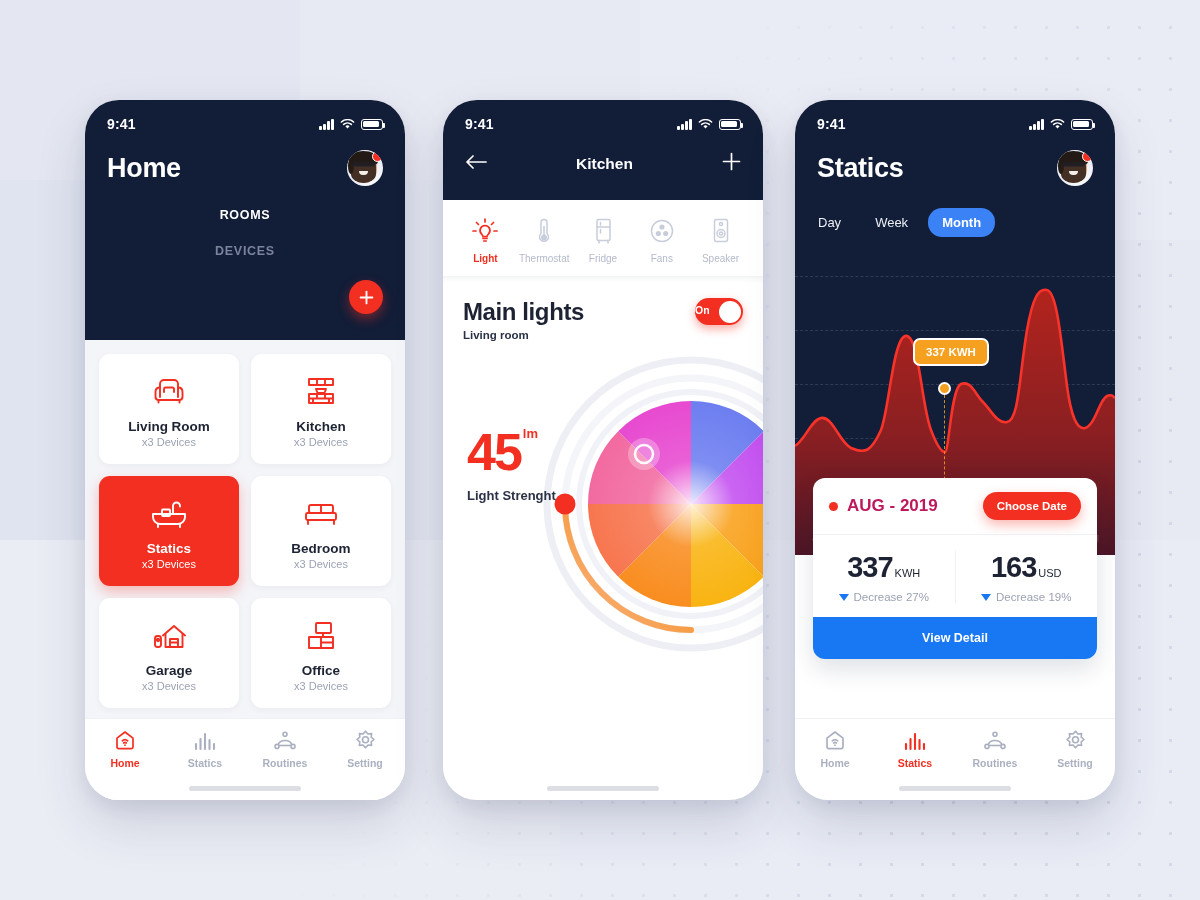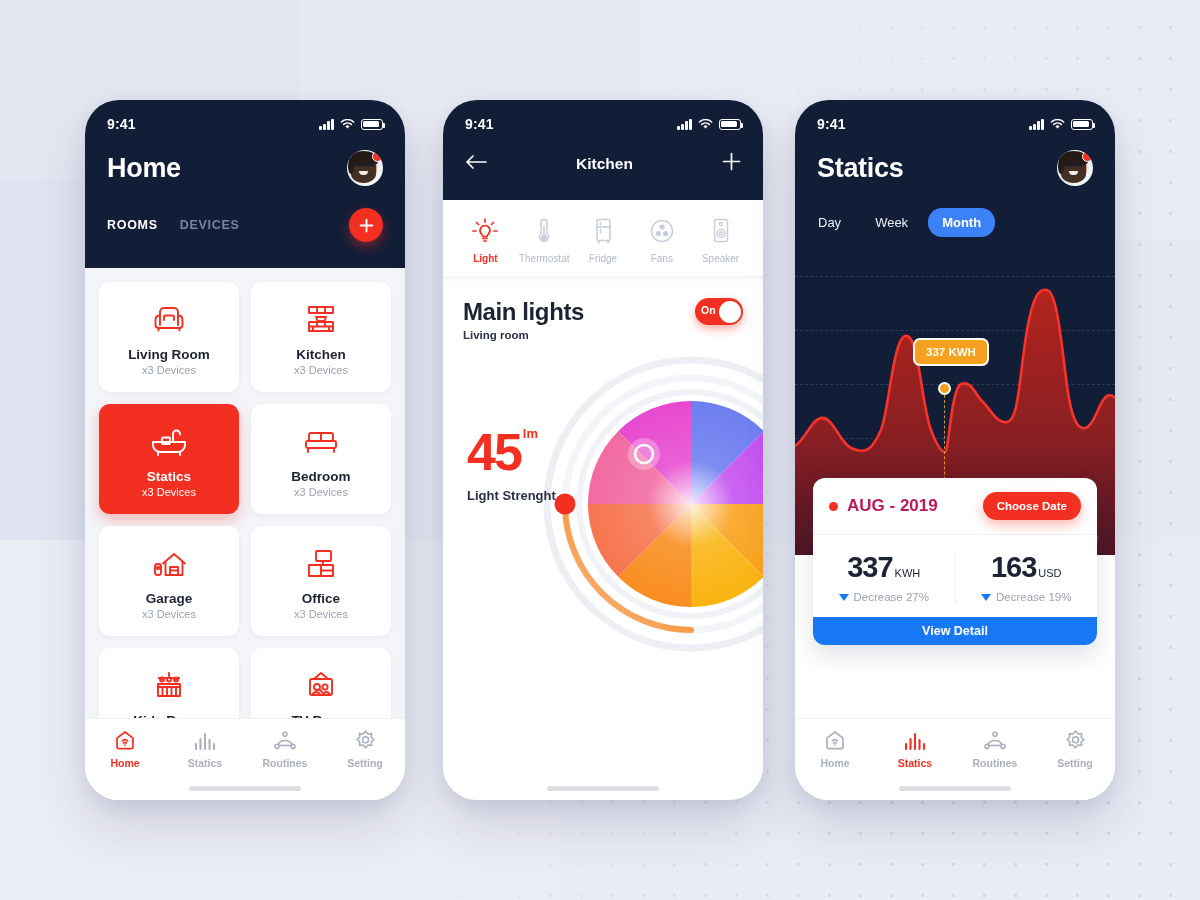--- a/index.html
+++ b/index.html
@@ -63,21 +63,21 @@
             background:linear-gradient(150deg,#f4f6fb 0%,#e9edf6 55%,#ffffff 100%); }
   .avatar .face { position:absolute; left:3px; top:3px; width:27px; height:30px; border-radius:50% 50% 46% 46%;
             background:#d8a07a; }
   .avatar .hair { position:absolute; left:2px; top:1px; width:29px; height:15px; border-radius:50% 50% 28% 28%; background:#231a16; }
   .avatar .hair2 { position:absolute; left:1px; top:8px; width:6px; height:16px; border-radius:50%; background:#231a16; }
   .avatar .beard { position:absolute; left:4px; top:15px; width:25px; height:18px; border-radius:0 0 50% 50%;
             background:rgba(42,28,22,.86); }
   .avatar .mouth { position:absolute; left:12px; top:21px; width:9px; height:4px; border-radius:0 0 6px 6px; background:#f3efe8; }
   .avatar .glass { position:absolute; left:5px; top:12px; width:23px; height:5px; border-radius:2px; background:rgba(30,34,46,.5); }
   .avatar-dot { position:absolute; right:0; top:1px; width:11px; height:11px; border-radius:50%; background:#f22f21; border:1.5px solid #fff; z-index:3; }
-  .p1-tabs { display:flex; align-items:center; padding:22px 22px 26px 22px; gap:22px; }
+  .p1-tabs { display:flex; align-items:center; padding:22px 22px 26px 22px; gap:22px;flex-direction:column; }
   .p1-tab { font-size:12.5px; letter-spacing:.7px; font-weight:bold; }
   .p1-tab.active { color:#fff; }
   .p1-tab.inactive { color:#7a839b; }
   .fab { margin-left:auto; width:34px; height:34px; border-radius:50%; background:#f22f21;
          display:flex; align-items:center; justify-content:center; box-shadow:0 5px 12px rgba(242,47,33,.45); }
   .fab svg { display:block; }
 
   .p1-body { background:#f4f5f9; height:calc(700px - 38px - 38px - 82px); padding:14px 14px 0 14px; position:relative; overflow:hidden; }
   .room-grid { display:grid; grid-template-columns:1fr 1fr; gap:12px; }
   .room-card { background:#fff; border-radius:11px; height:110px; display:flex; flex-direction:column;
@@ -108,21 +108,21 @@
   .dev-label { font-size:10px; color:#b4bacb;text-align:right; }
   .dev.active .dev-label { color:#f22f21; font-weight:bold; }
   .p2-main { position:relative; background:#fff; height:calc(700px - 38px - 62px - 78px); overflow:hidden;
              box-shadow: inset 0 6px 10px -8px rgba(40,50,80,.18); }
   .p2-titlerow { display:flex; align-items:flex-start; justify-content:space-between; padding:22px 20px 0 20px; }
   .p2-h1 { font-size:24px; font-weight:bold; color:#1d2333; letter-spacing:-.4px; }
   .p2-h2 { font-size:11.5px; font-weight:bold; color:#2b3247; margin-top:3px; }
   .toggle { width:48px; height:27px; border-radius:14px; background:#f22f21; position:relative;
             box-shadow:0 4px 10px rgba(242,47,33,.4); }
   .toggle .knob { position:absolute; right:2.5px; top:2.5px; width:22px; height:22px; border-radius:50%; background:#fff; }
-  .toggle .tlabel { position:absolute; left:6px; top:6px; font-size:10.5px; color:#fff; font-weight:bold; }
+  .toggle .tlabel { position:absolute; left:0; top:6px; font-size:10.5px; color:#fff; font-weight:bold; }
   .lumen { position:absolute; left:24px; top:150px; }
   .lum-num { font-size:52px; font-weight:bold; color:#f22f21; letter-spacing:-2px; line-height:1; display:inline-block; }
   .lum-unit { font-size:13px; font-weight:bold; color:#f22f21; vertical-align:top; margin-left:2px; }
   .lum-cap { font-size:13px; font-weight:bold; color:#2b3247; margin-top:10px; }
   .chips { position:absolute; left:24px; top:288px; display:flex; gap:14px; }
   .chip { display:flex; flex-direction:column; align-items:center; gap:8px; }
   .chip-circle { width:44px; height:44px; border-radius:50%; border:1.6px solid #eceef4; background:#fff;
                  display:flex; align-items:center; justify-content:center; }
   .chip-label { font-size:11.5px; color:#2b3247; font-weight:bold; }
   .wheel-wrap { position:absolute; right:-78px; top:78px; width:300px; height:300px; }
@@ -154,21 +154,21 @@
   .sc-dot { width:9px; height:9px; border-radius:50%; background:#f22f21; }
   .sc-btn { background:#f22f21; color:#fff; font-size:11.5px; font-weight:bold; padding:8px 14px; border-radius:15px;
             box-shadow:0 5px 12px rgba(242,47,33,.34); }
   .sc-row2 { display:flex; padding:16px 0 14px 0; }
   .sc-col { flex:1; display:flex; flex-direction:column; align-items:center; gap:7px; }
   .sc-col + .sc-col { border-left:1px solid #eef0f4; }
   .sc-big { font-size:29px; font-weight:bold; color:#1d2333; letter-spacing:-1px; }
   .sc-unit { font-size:11px; font-weight:normal; color:#1d2333; margin-left:2px; vertical-align:baseline; }
   .sc-delta { font-size:11.5px; color:#9ba2b4; display:flex; align-items:center; gap:5px; }
   .tri-down { width:0; height:0; border-left:5px solid transparent; border-right:5px solid transparent; border-top:7px solid #1877f2; }
-  .sc-cta { background:#1877f2; color:#fff; text-align:center; font-size:12.5px; font-weight:bold; padding:7px 0; }
+  .sc-cta { background:#1877f2; color:#fff; text-align:center; font-size:12.5px; font-weight:bold; padding:14px 0; }
 </style>
 </head>
 <body>
 
 <div id="stage">
   <div class="bg-base"></div>
   <div class="bg-block bg-b1"></div>
   <div class="bg-block bg-b2"></div>
   <div class="bg-block bg-b3"></div>
   <div class="bg-block bg-b4"></div>

